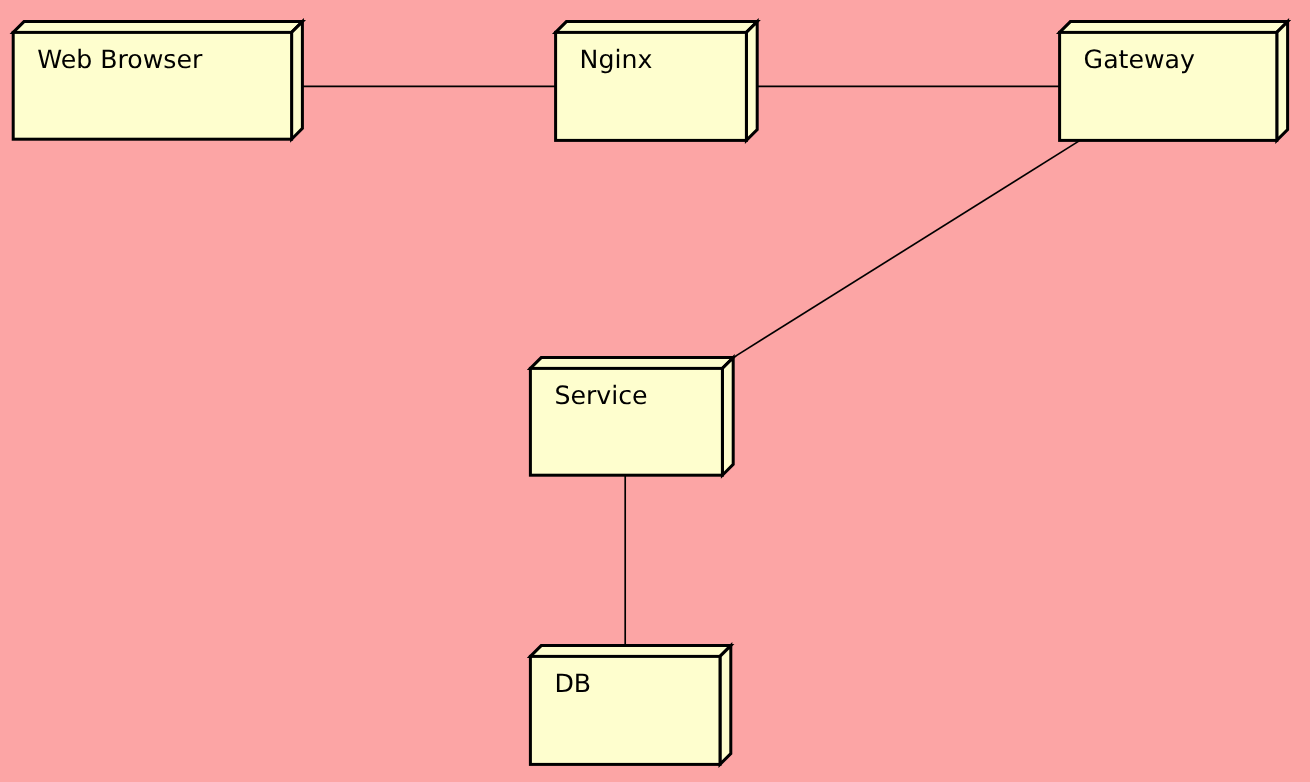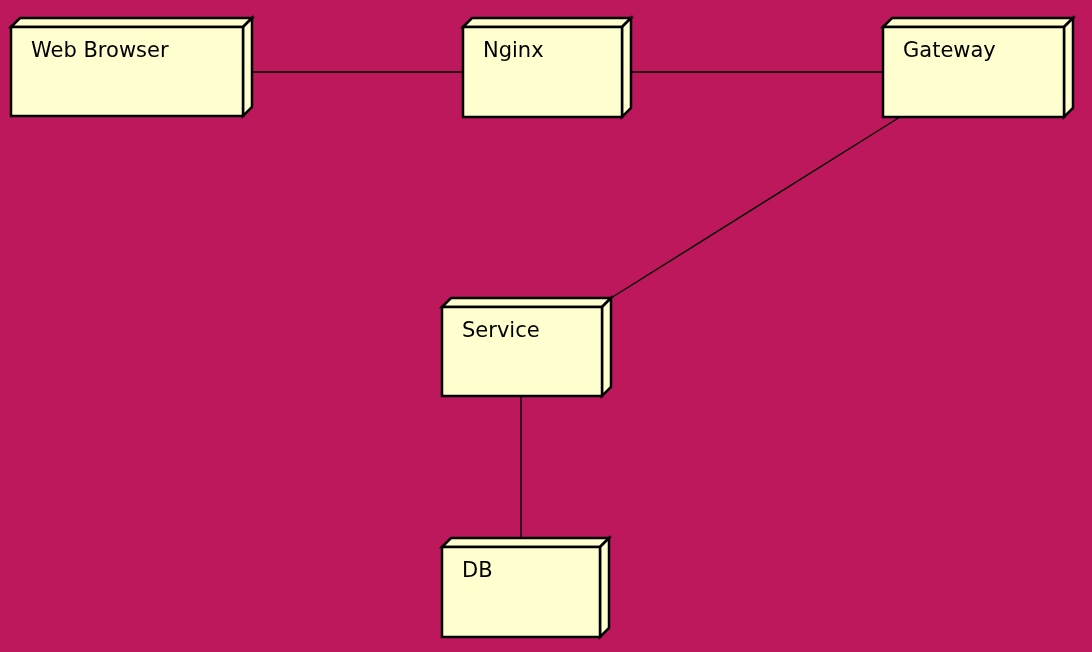--- a/index.html
+++ b/index.html
@@ -4,21 +4,21 @@
 <style>
   html, body {
     margin: 0;
     padding: 0;
     background: #ffffff;
   }
   .canvas {
     position: relative;
     width: 1092px;
     height: 652px;
-    background: #be185d;
+    background: #fca5a5;
     overflow: hidden;
   }
   svg text {
     font-family: "DejaVu Sans", "Liberation Sans", sans-serif;
     font-size: 21px;
     fill: #000000;
   }
 </style>
 </head>
 <body>

